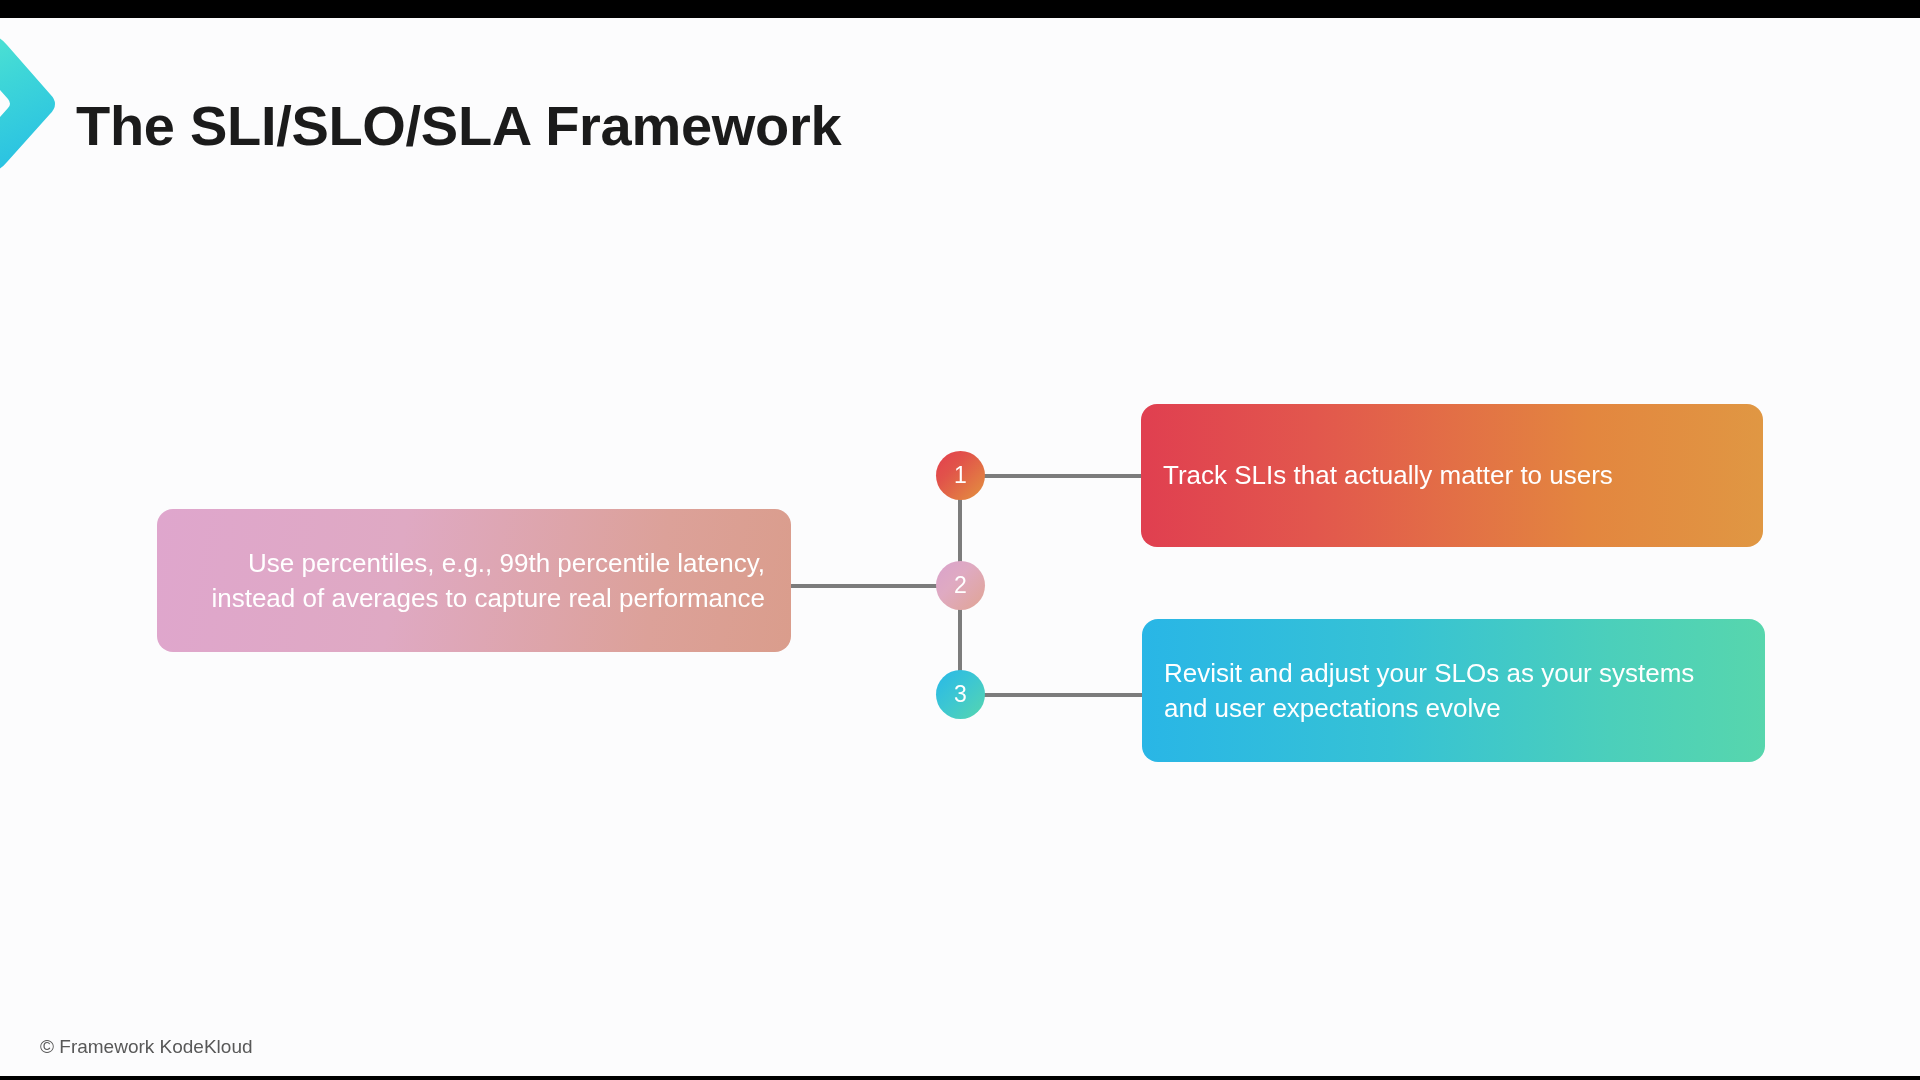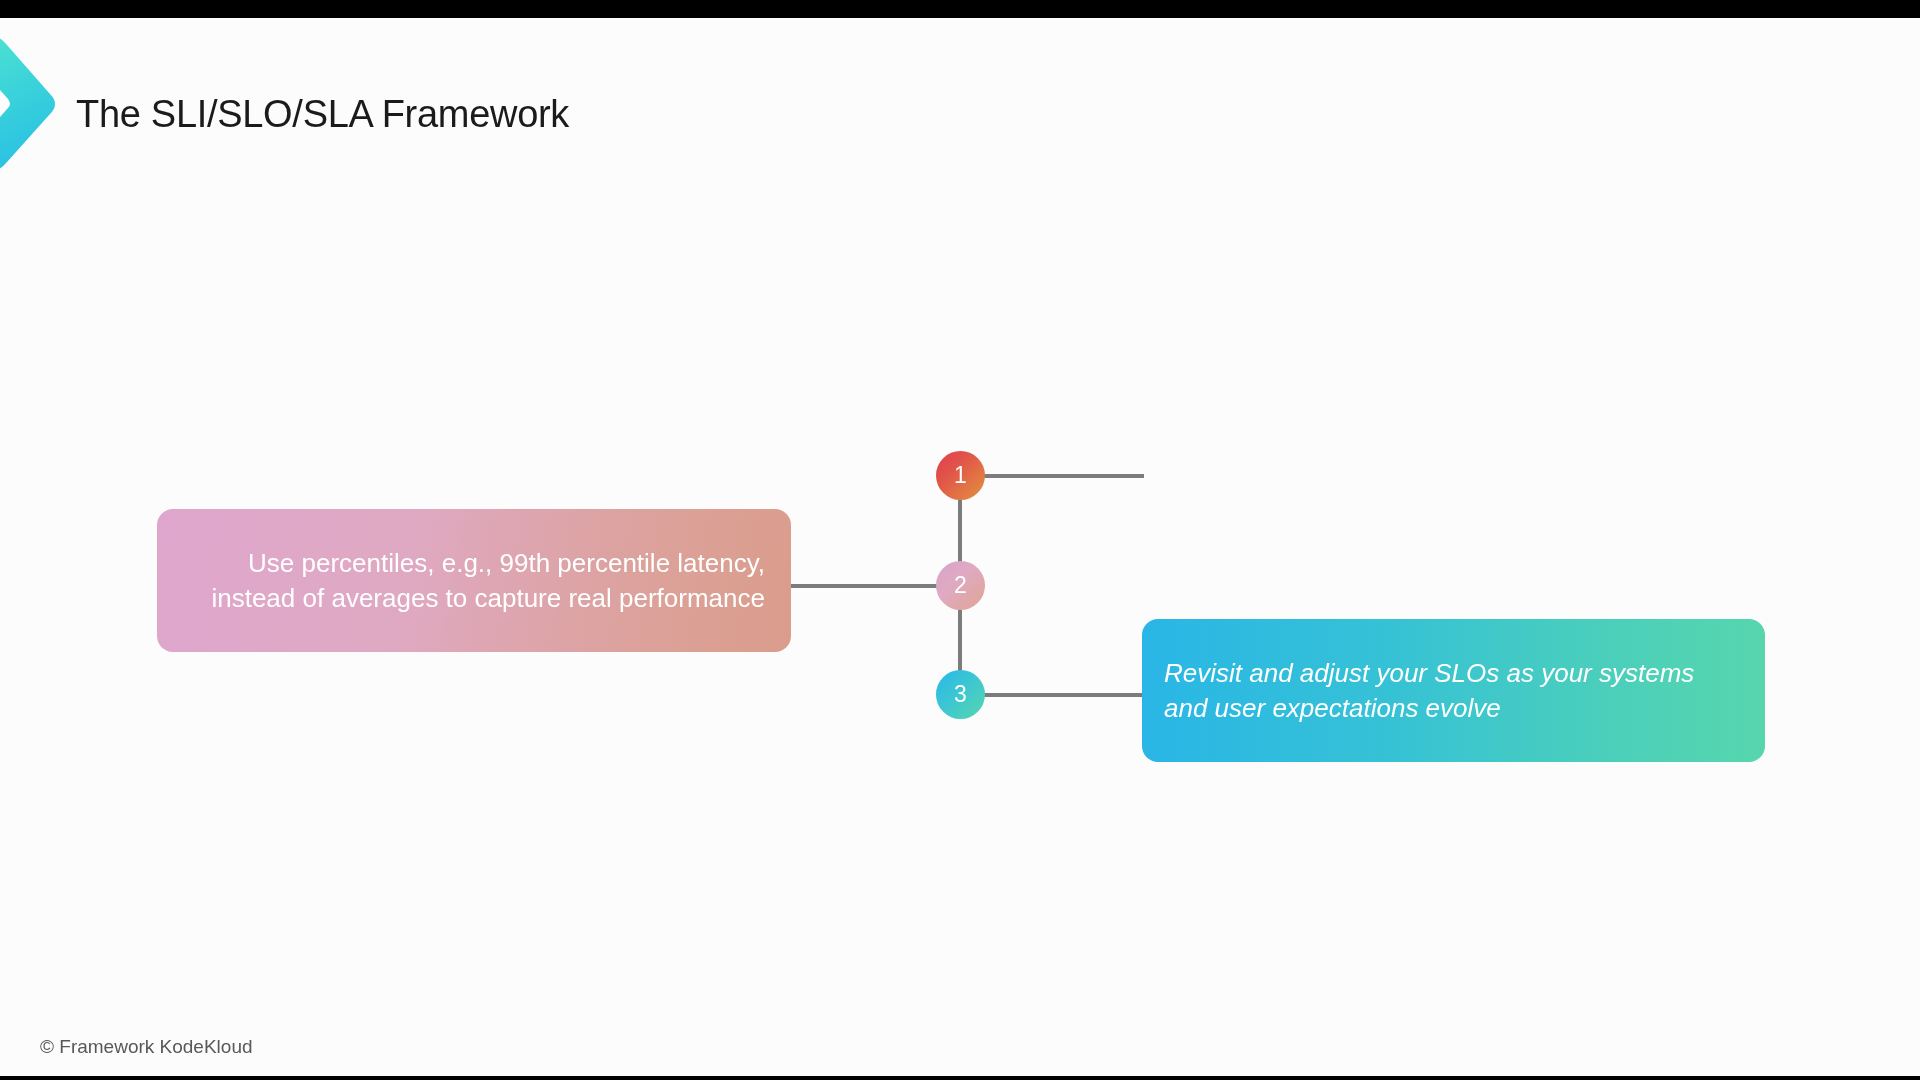--- a/index.html
+++ b/index.html
@@ -24,22 +24,22 @@
   
   #logo {
     position:absolute;
     left:-26px; top:10px;
     width:86px; height:148px;
   }
   
   #title {
     position:absolute;
     left:76px; top:75px;
-    font-size:38px;
-    font-weight:400;
+    font-size:56px;
+    font-weight:700;
     color:#1b1b1b;
     letter-spacing:-0.3px;
     white-space:nowrap;
   }
   
   #bp-wrap {
     position:absolute;
     left:660px; top:229px;
     width:600px;
     text-align:center;
@@ -99,21 +99,20 @@
     padding:16px 26px;
     background:linear-gradient(100deg,#dfa6cd 0%,#dfa9c3 38%,#dca199 78%,#da9d8c 100%);
     justify-content:flex-end;
     text-align:right;
   }
   #card-3 {
     left:1142px; top:601px;
     width:623px; height:143px;
     padding:0 22px;
     background:linear-gradient(90deg,#29b6e6 0%,#36c2d5 40%,#4bcfbb 75%,#57d6ad 100%);
-    font-style:italic;
   }
 
   
   #footer {
     position:absolute;
     left:40px; top:1018px;
     font-size:19px;
     color:#585858;
   }
   #bottombar {
@@ -157,20 +156,23 @@
     <div class="node" id="node-1">
       <span>1</span>
     </div>
     <div class="node" id="node-2">
       <span>2</span>
     </div>
     <div class="node" id="node-3">
       <span>3</span>
     </div>
 
+    <div class="card" id="card-1">
+      <span>Track SLIs that actually matter to users</span>
+    </div>
     <div class="card" id="card-2">
       <span>Use percentiles, e.g., 99th percentile latency, instead of averages to capture real performance</span>
     </div>
     <div class="card" id="card-3">
       <span>Revisit and adjust your SLOs as your systems and user expectations evolve</span>
     </div>
 
   </div>
 
   <div id="footer">© Framework KodeKloud</div>

